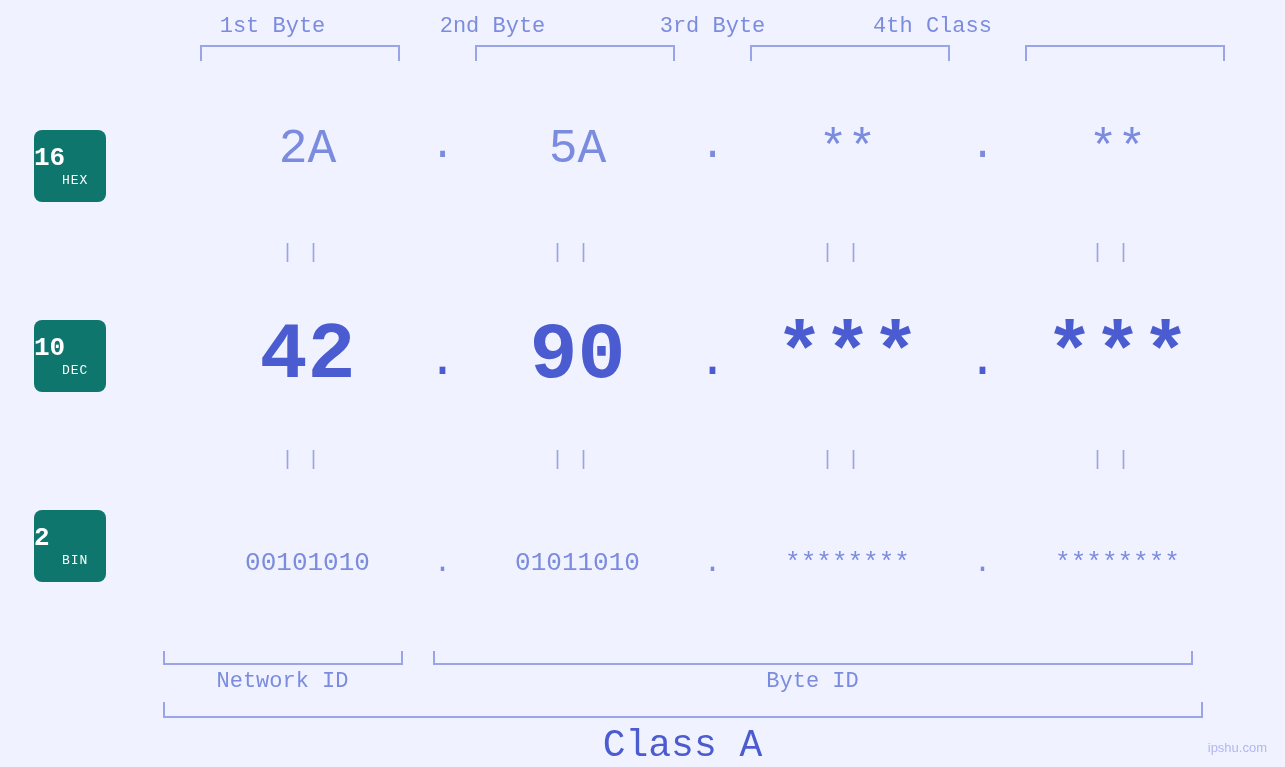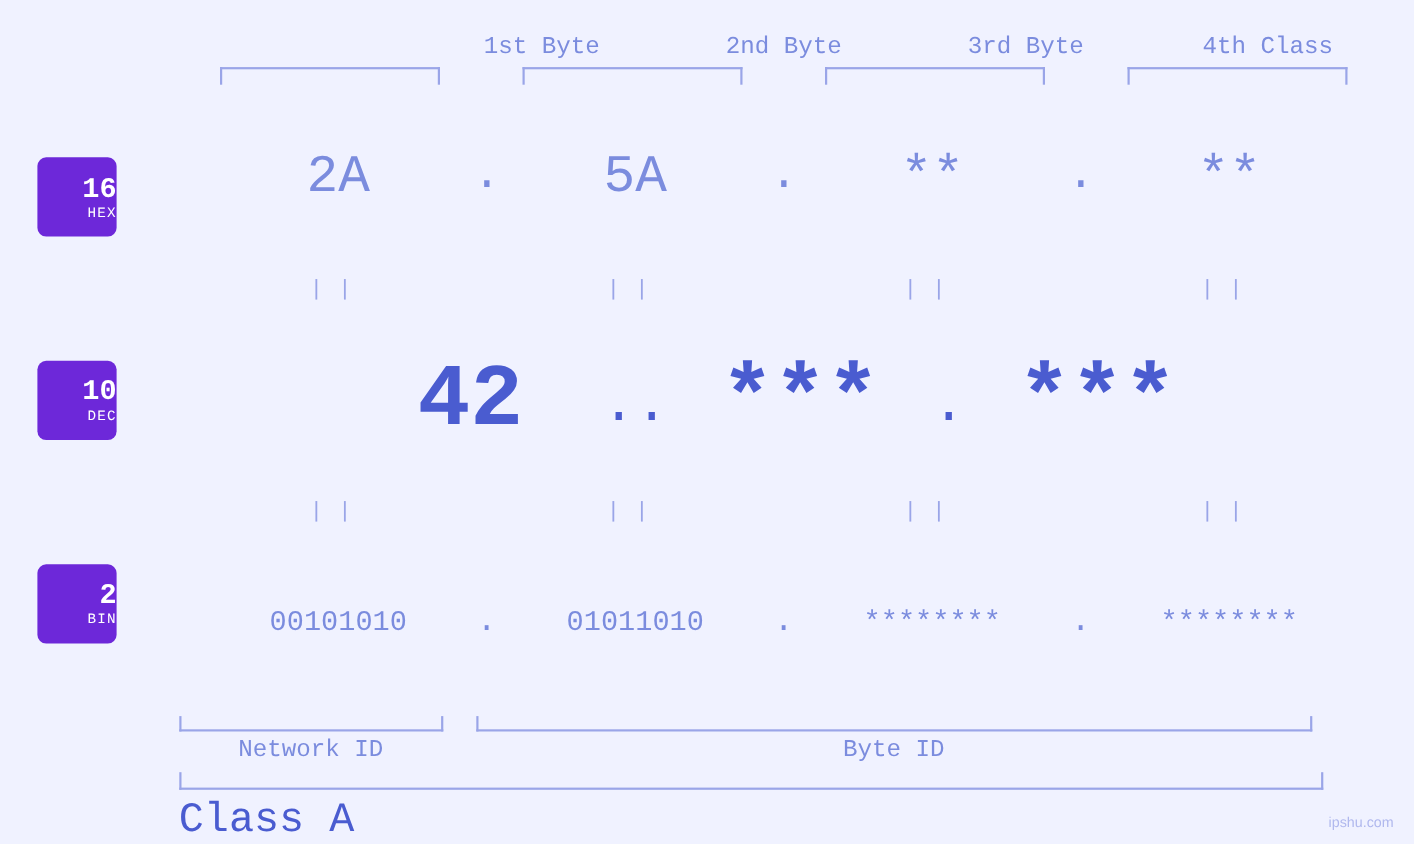--- a/index.html
+++ b/index.html
@@ -20,22 +20,22 @@
       display: flex;
       flex-direction: column;
       align-items: center;
     }
 
     
     .byte-headers {
       display: flex;
       width: 1100px;
       margin-left: 140px;
-      margin-top: 30px;
-      justify-content: flex-end;
+      margin-top: 14px;
+      justify-content: flex-start;
     }
 
     .byte-label {
       color: #7b8cde;
       font-size: 22px;
       font-family: 'Courier New', Courier, monospace;
       width: 220px;
       text-align: center;
     }
 
@@ -60,28 +60,28 @@
     .badges-col {
       display: flex;
       flex-direction: column;
       justify-content: space-around;
       align-items: center;
       width: 140px;
       padding: 10px 20px;
     }
 
     .badge {
-      background-color: #6d28d9;
+      background-color: #0f766e;
       color: white;
       width: 72px;
       height: 72px;
       border-radius: 8px;
       display: flex;
       flex-direction: column;
-      align-items: flex-end;
+      align-items: flex-start;
       justify-content: center;
       font-family: 'Courier New', Courier, monospace;
     }
 
     .badge-num {
       font-size: 26px;
       font-weight: bold;
       line-height: 1.1;
     }
 
@@ -216,20 +216,21 @@
       width: 1040px;
       height: 16px;
       border-bottom: 2px solid #9aa5e8;
       border-left: 2px solid #9aa5e8;
       border-right: 2px solid #9aa5e8;
       margin-top: 8px;
     }
 
     .class-label-row {
       display: flex;
+      justify-content: center;
       align-items: center;
       width: 1040px;
       margin-top: 6px;
     }
 
     .class-label {
       color: #4a5cd0;
       font-size: 38px;
       font-family: 'Courier New', Courier, monospace;
       text-align: center;
@@ -367,20 +368,23 @@
         <div class="dot-sep"></div>
         <div class="pipe-group">||</div>
       </div>
 
       <div class="row-group">
         <div class="value-row data-row dec-row">
           <div class="byte-cell">
             <span class="byte-value-dec">42</span>
           </div>
           <span class="dot-dec">.</span>
+          <div class="byte-cell">
+            <span class="byte-value-dec">90</span>
+          </div>
           <span class="dot-dec">.</span>
           <div class="byte-cell">
             <span class="byte-value-dec">***</span>
           </div>
           <span class="dot-dec">.</span>
           <div class="byte-cell">
             <span class="byte-value-dec">***</span>
           </div>
         </div>
       </div>

